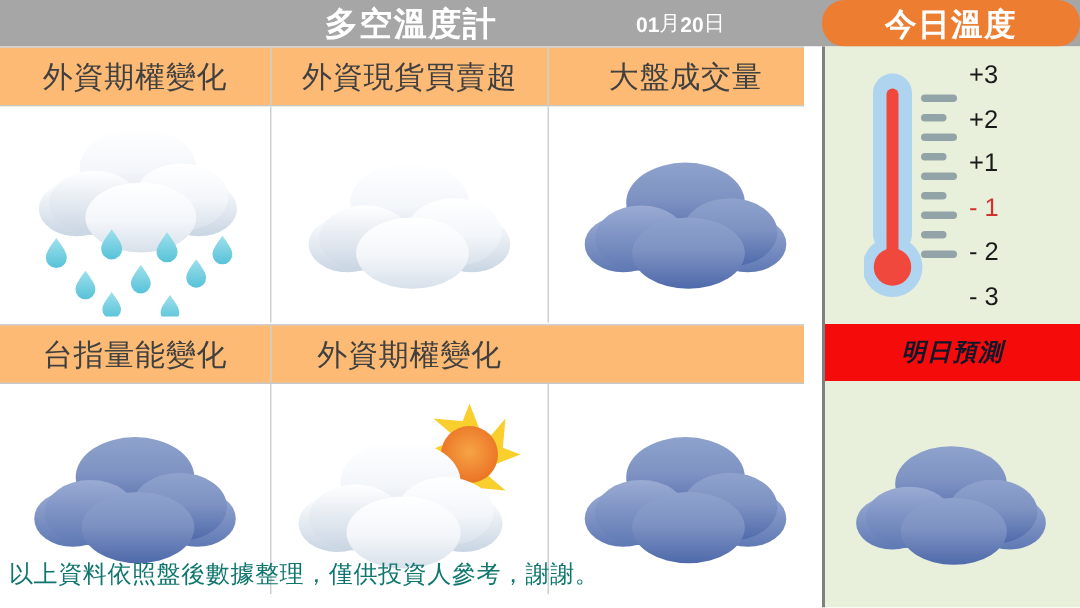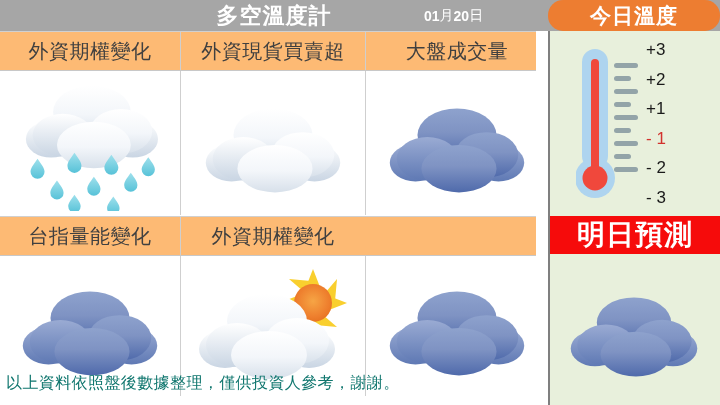--- a/index.html
+++ b/index.html
@@ -38,22 +38,22 @@
   .right-panel{
     position:absolute;left:548px;top:31px;width:172px;height:374px;
     background:#e8f0dc;
     border-left:2px solid #7f7f7f;
     box-sizing:border-box;
   }
   .tomorrow-head{
     position:absolute;left:548px;top:216px;width:172px;height:38px;
     background:#f60b0b;
     display:flex;align-items:center;justify-content:center;
-    color:#ffffff;font-size:28px;font-weight:700;letter-spacing:1px;
-    border-left:2px solid #7f7f7f;box-sizing:border-box;
+    color:#0f172a;font-size:16px;font-weight:700;letter-spacing:1px;
+    border-left:2px solid #7f7f7f;box-sizing:border-box;font-style:italic;
   }
 
   
   .thermo-wrap{
     position:absolute;left:548px;top:33px;width:172px;height:183px;
   }
   .thermo{position:absolute;left:28px;top:12px;}
   .scale-labels{
     position:absolute;left:98px;top:8px;width:70px;height:165px;
     display:flex;flex-direction:column;justify-content:space-between;

